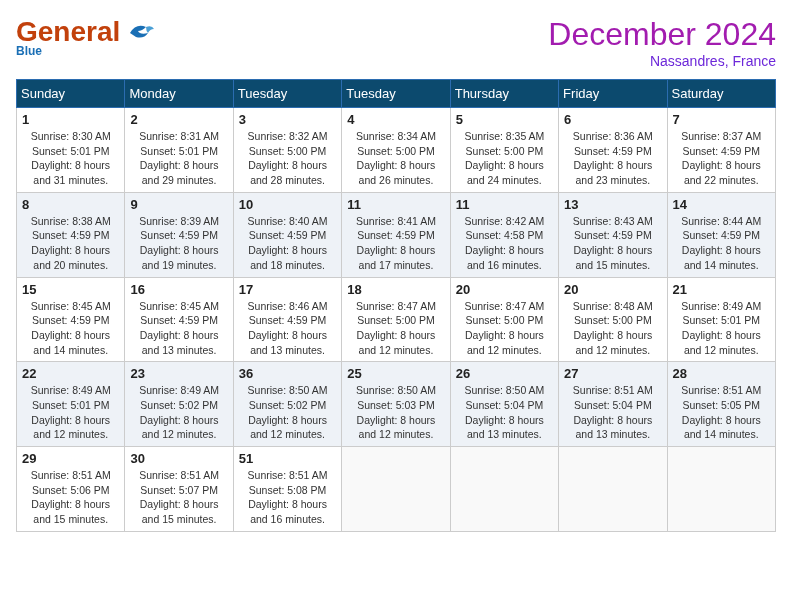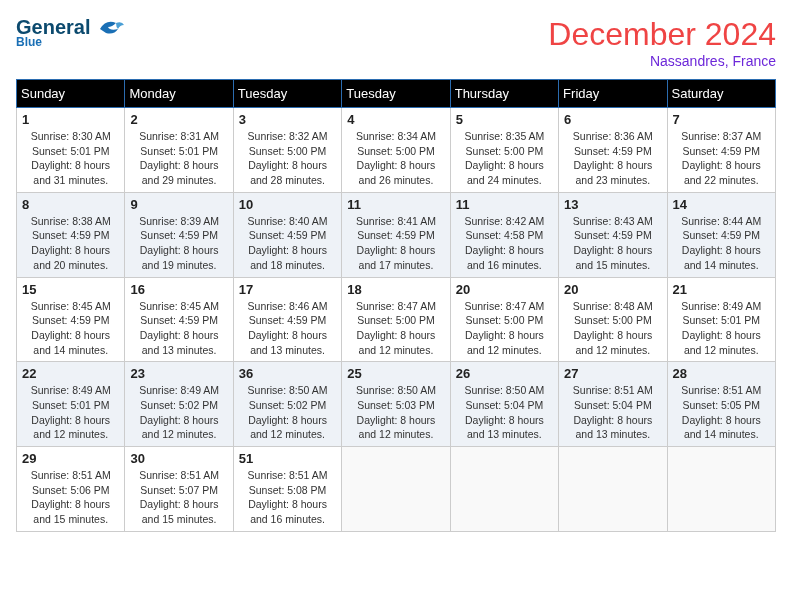--- a/index.html
+++ b/index.html
@@ -24,33 +24,33 @@
     .logo-row {
       display: flex;
       align-items: center;
     }
     .title-block {
       text-align: right;
     }
     .month-title {
       font-size: 32px;
       font-weight: normal;
-      color: #ef4444;
+      color: #a21caf;
     }
     .location {
       font-size: 14px;
       color: #6d28d9;
     }
     .calendar {
       width: 100%;
       border-collapse: collapse;
       font-size: 11px;
     }
     .calendar th {
-      background: #000000;
+      background: #0c4a6e;
       color: #fff;
       padding: 6px 4px;
       text-align: left;
       font-size: 13px;
       font-weight: normal;
       border: 1px solid #2b6cb0;
     }
     .calendar td {
       vertical-align: top;
       border: 1px solid #ccc;
@@ -87,21 +87,21 @@
     .week-row-5 td {
       min-height: 65px;
     }
   </style>
 </head>
 <body>
 
 <div class="header">
   <div class="logo">
     <div class="logo-row">
-      <span style="font-size:20px;font-weight:bold;color:#0c4a6e;">General</span>
+      <span style="font-size:28px;font-weight:bold;color:#c2410c;">General</span>
       <svg width="32" height="22" viewBox="0 0 32 22" style="margin-left:2px;">
         <path d="M8 12 Q14 2 24 6 Q20 10 16 10 Q18 14 26 12 Q22 18 14 16 Z" fill="#1a6fb5"></path>
         <path d="M24 6 Q30 4 32 8 Q28 8 26 12 Q24 10 24 6 Z" fill="#4a9fd5"></path>
       </svg>
     </div>
     <span style="font-size:12px;font-weight:bold;color:#1a6fb5;margin-top:-4px;">Blue</span>
   </div>
   <div class="title-block">
     <div class="month-title">December 2024</div>
     <div class="location">Nassandres, France</div>

